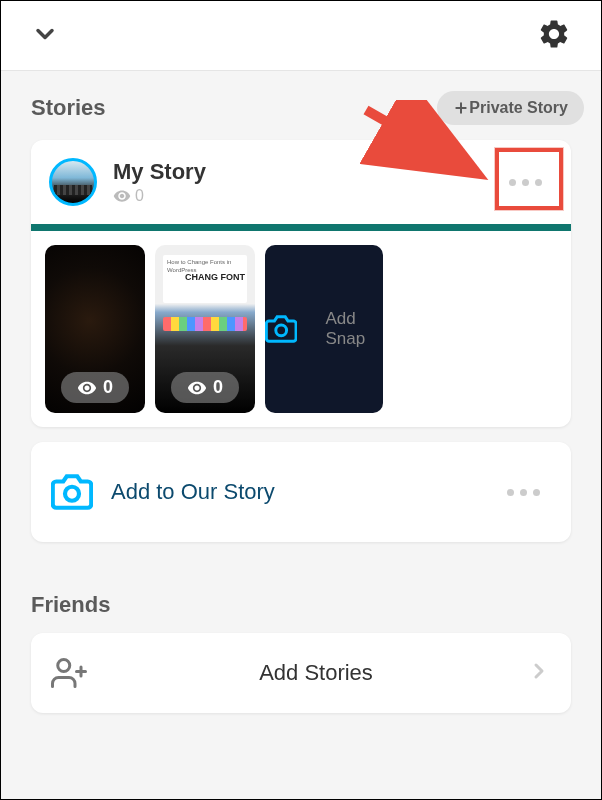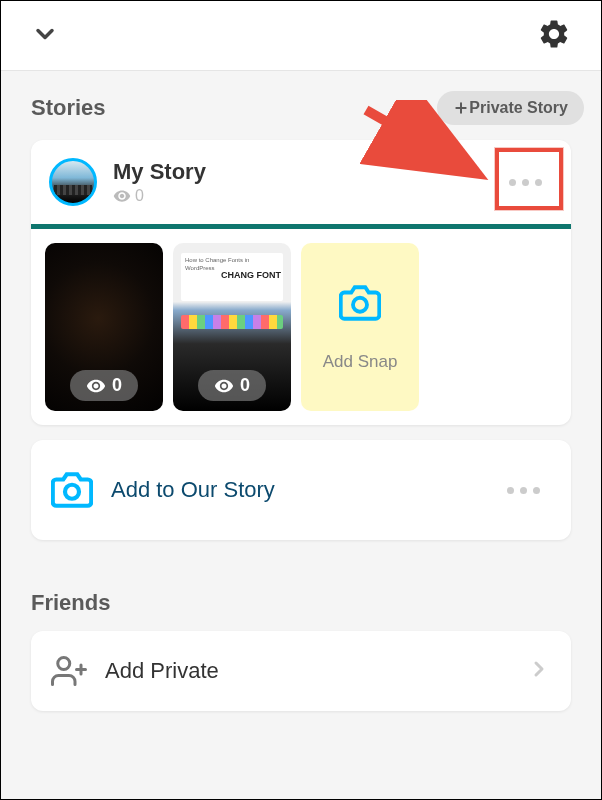--- a/index.html
+++ b/index.html
@@ -56,21 +56,21 @@
     .card {
       background: #fff;
       margin: 0 30px 15px 30px;
       border-radius: 12px;
       box-shadow: 0 1px 3px rgba(0,0,0,0.08);
     }
     .my-story-header {
       display: flex;
       align-items: center;
       padding: 14px 18px;
-      border-bottom: 5px solid #0f766e;
+      border-bottom: 7px solid #0f766e;
       position: relative;
     }
     .story-avatar {
       width: 48px;
       height: 48px;
       border-radius: 50%;
       border: 3px solid #00b8ff;
       background: linear-gradient(180deg, #d7e8f0 0%, #7fb8d8 40%, #2a2a2a 70%, #000 100%);
       flex-shrink: 0;
       position: relative;
@@ -135,21 +135,21 @@
       top: -40px;
       right: 75px;
       pointer-events: none;
     }
     .snap-row {
       display: flex;
       gap: 10px;
       padding: 14px;
     }
     .snap-thumb {
-      width: 118px;
+      width: 100px;
       height: 168px;
       border-radius: 10px;
       position: relative;
       overflow: hidden;
       flex-shrink: 0;
     }
     .snap-thumb.dark {
       background: radial-gradient(circle at 45% 45%, #2a1a0e 0%, #0f0a07 50%, #020101 100%);
     }
     .snap-thumb.laptop {
@@ -207,24 +207,24 @@
       display: flex;
       align-items: center;
       gap: 6px;
       color: #fff;
       font-size: 18px;
       font-weight: 700;
     }
     .add-snap-tile {
       width: 118px;
       height: 168px;
-      background: #fef9c3;
+      background: #0f172a;
       border-radius: 10px;
       display: flex;
-      flex-direction: column;
+      flex-direction: row;
       align-items: center;
       justify-content: center;
       gap: 28px;
       cursor: pointer;
     }
     .add-snap-label {
       color: #888;
       font-size: 17px;
     }
     .our-story-card {
@@ -256,20 +256,21 @@
       font-size: 22px;
       font-weight: 500;
       color: #333;
       flex: 1;
     }
     .chevron-right {
       color: #ccc;
     }
     .friends-section {
       margin-top: 30px;
+      text-align: center;
     }
   </style>
 </head>
 <body>
 
 <div class="header">
   <div class="chevron-down">
     <svg width="28" height="28" viewBox="0 0 24 24" fill="none" stroke="#444" stroke-width="3" stroke-linecap="round" stroke-linejoin="round">
       <polyline points="6 9 12 15 18 9"></polyline>
     </svg>
@@ -374,20 +375,20 @@
   <div class="section-header">
     <div class="section-title">Friends</div>
   </div>
   <div class="card add-friends-card">
     <svg width="36" height="36" viewBox="0 0 24 24" fill="none" stroke="#777" stroke-width="2" stroke-linecap="round" stroke-linejoin="round">
       <path d="M16 21v-2a4 4 0 0 0-4-4H5a4 4 0 0 0-4 4v2"></path>
       <circle cx="8.5" cy="7" r="4"></circle>
       <line x1="20" y1="8" x2="20" y2="14"></line>
       <line x1="23" y1="11" x2="17" y2="11"></line>
     </svg>
-    <div class="add-friends-label">Add Private</div>
+    <div class="add-friends-label">Add Stories</div>
     <div class="chevron-right">
       <svg width="24" height="24" viewBox="0 0 24 24" fill="none" stroke="#ccc" stroke-width="3" stroke-linecap="round" stroke-linejoin="round">
         <polyline points="9 18 15 12 9 6"></polyline>
       </svg>
     </div>
   </div>
 </div>
 
 </body></html>

